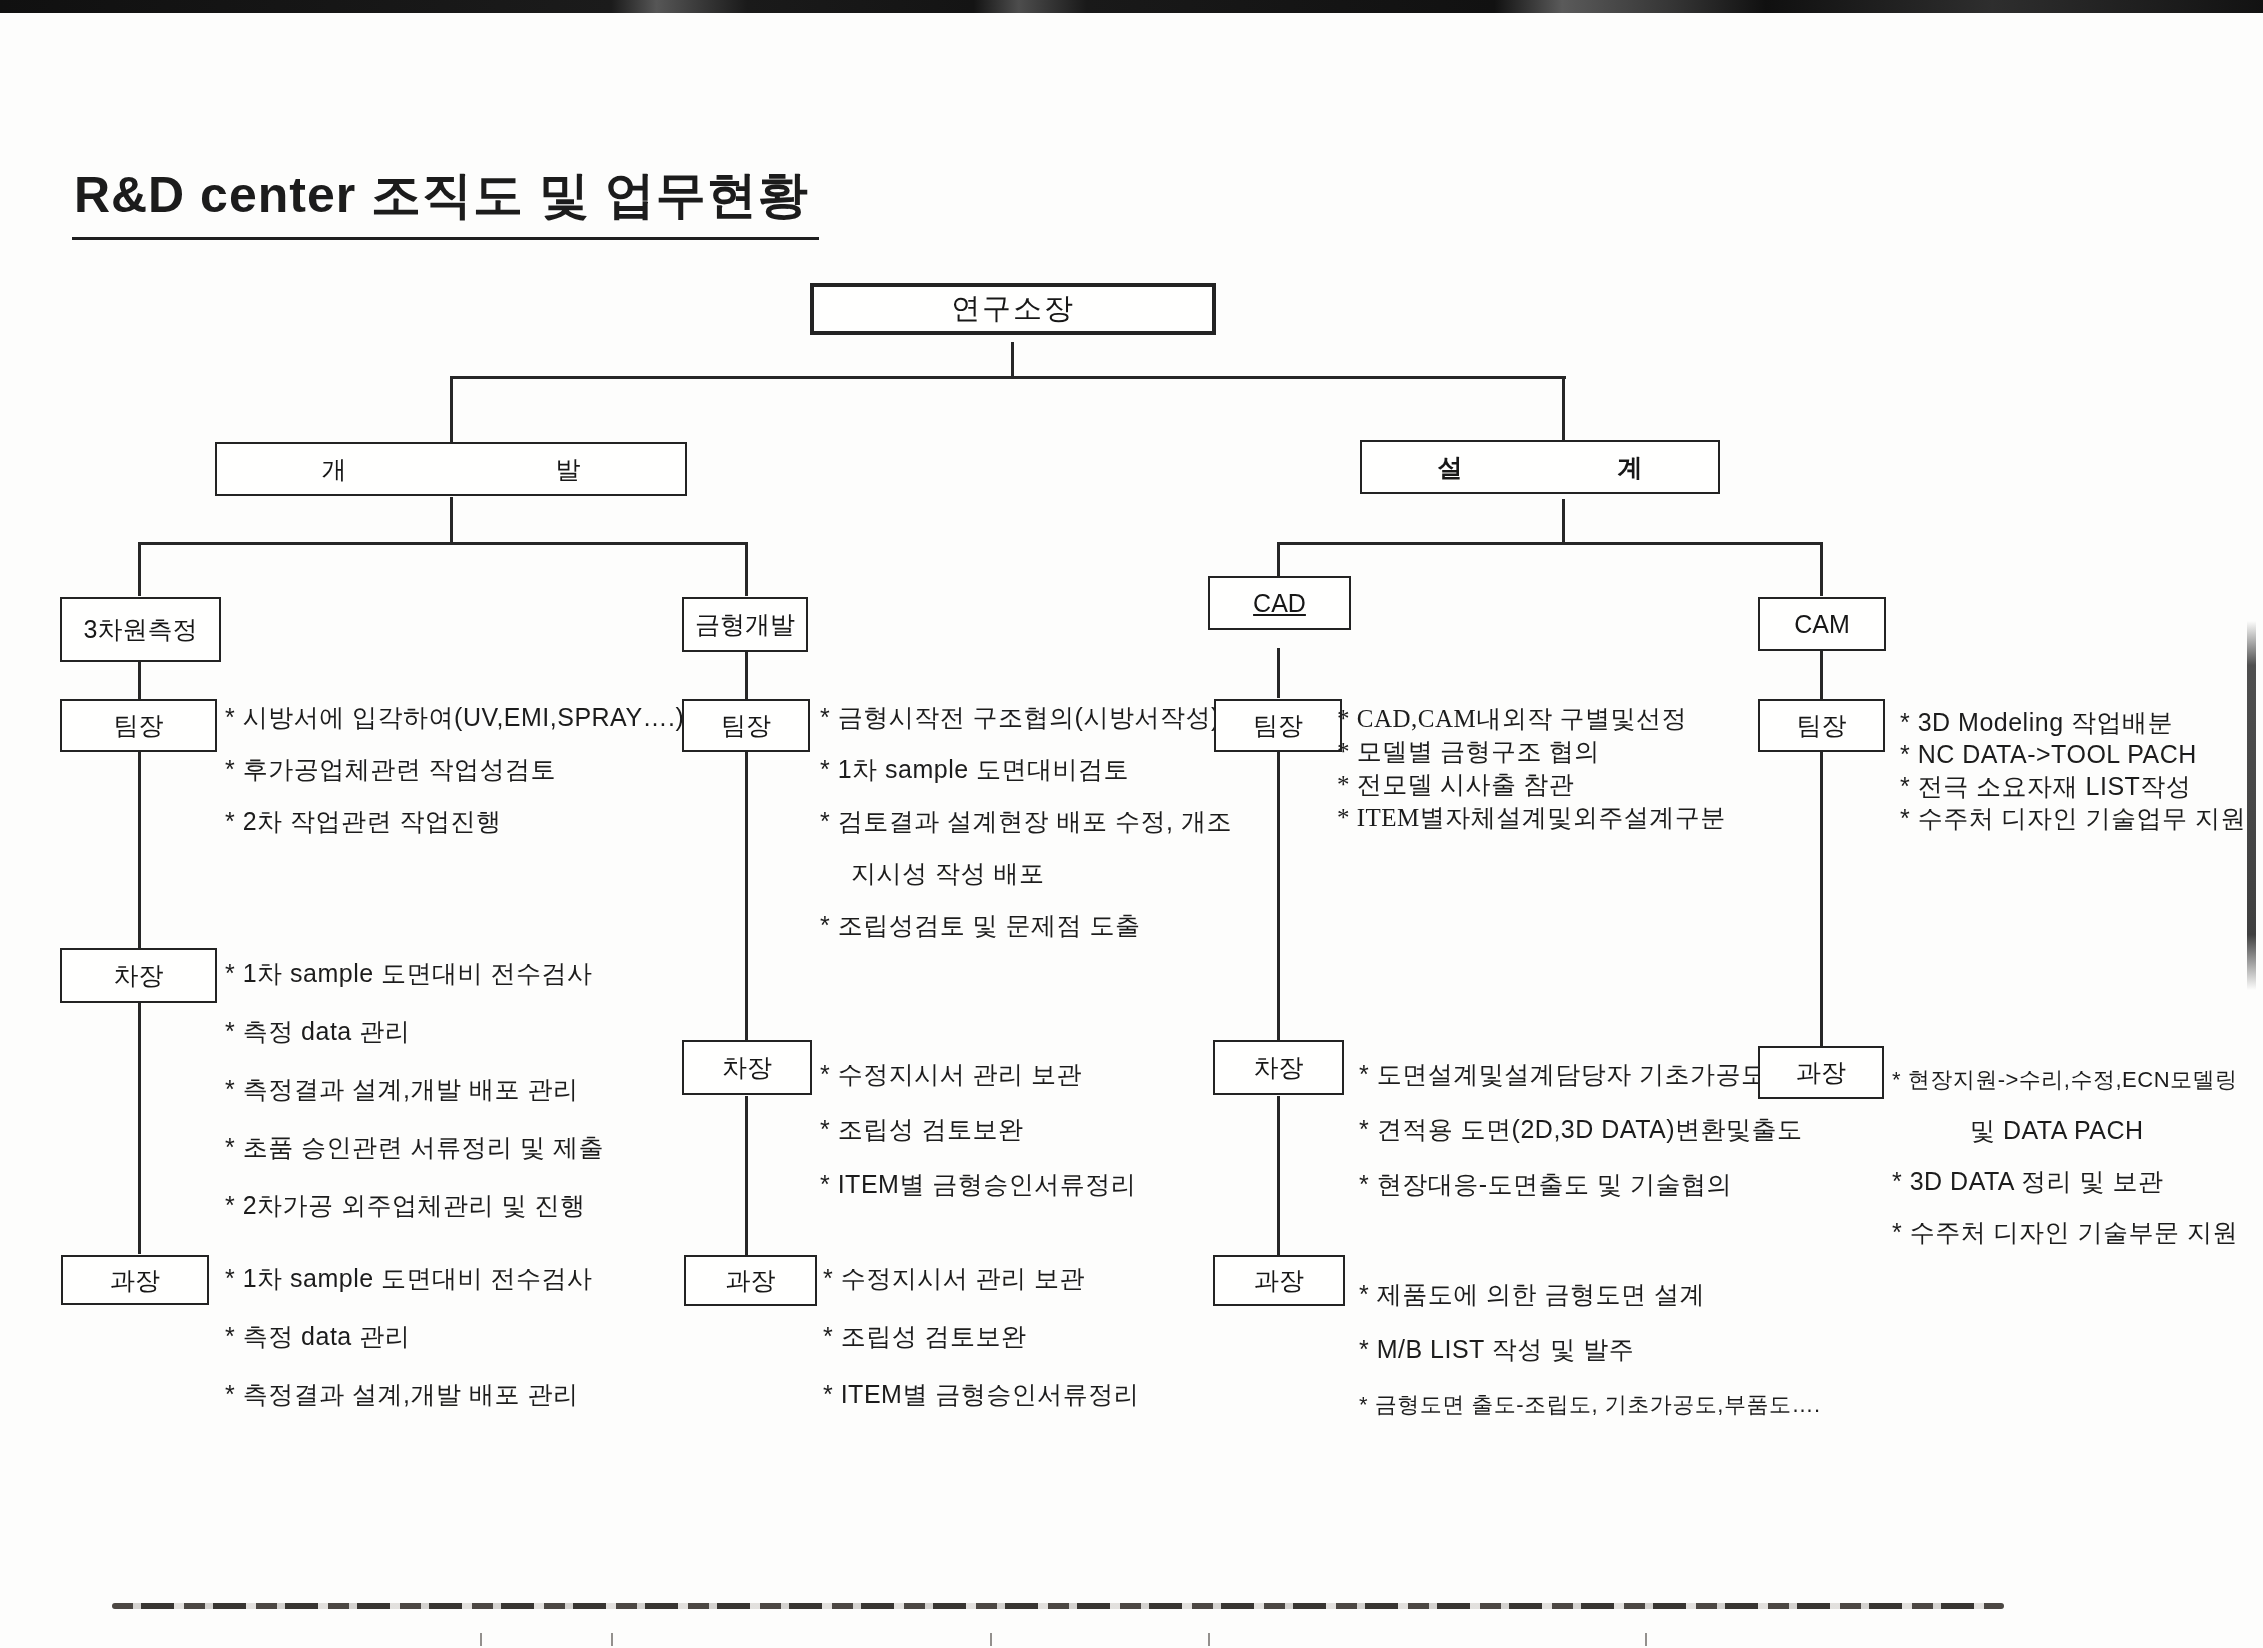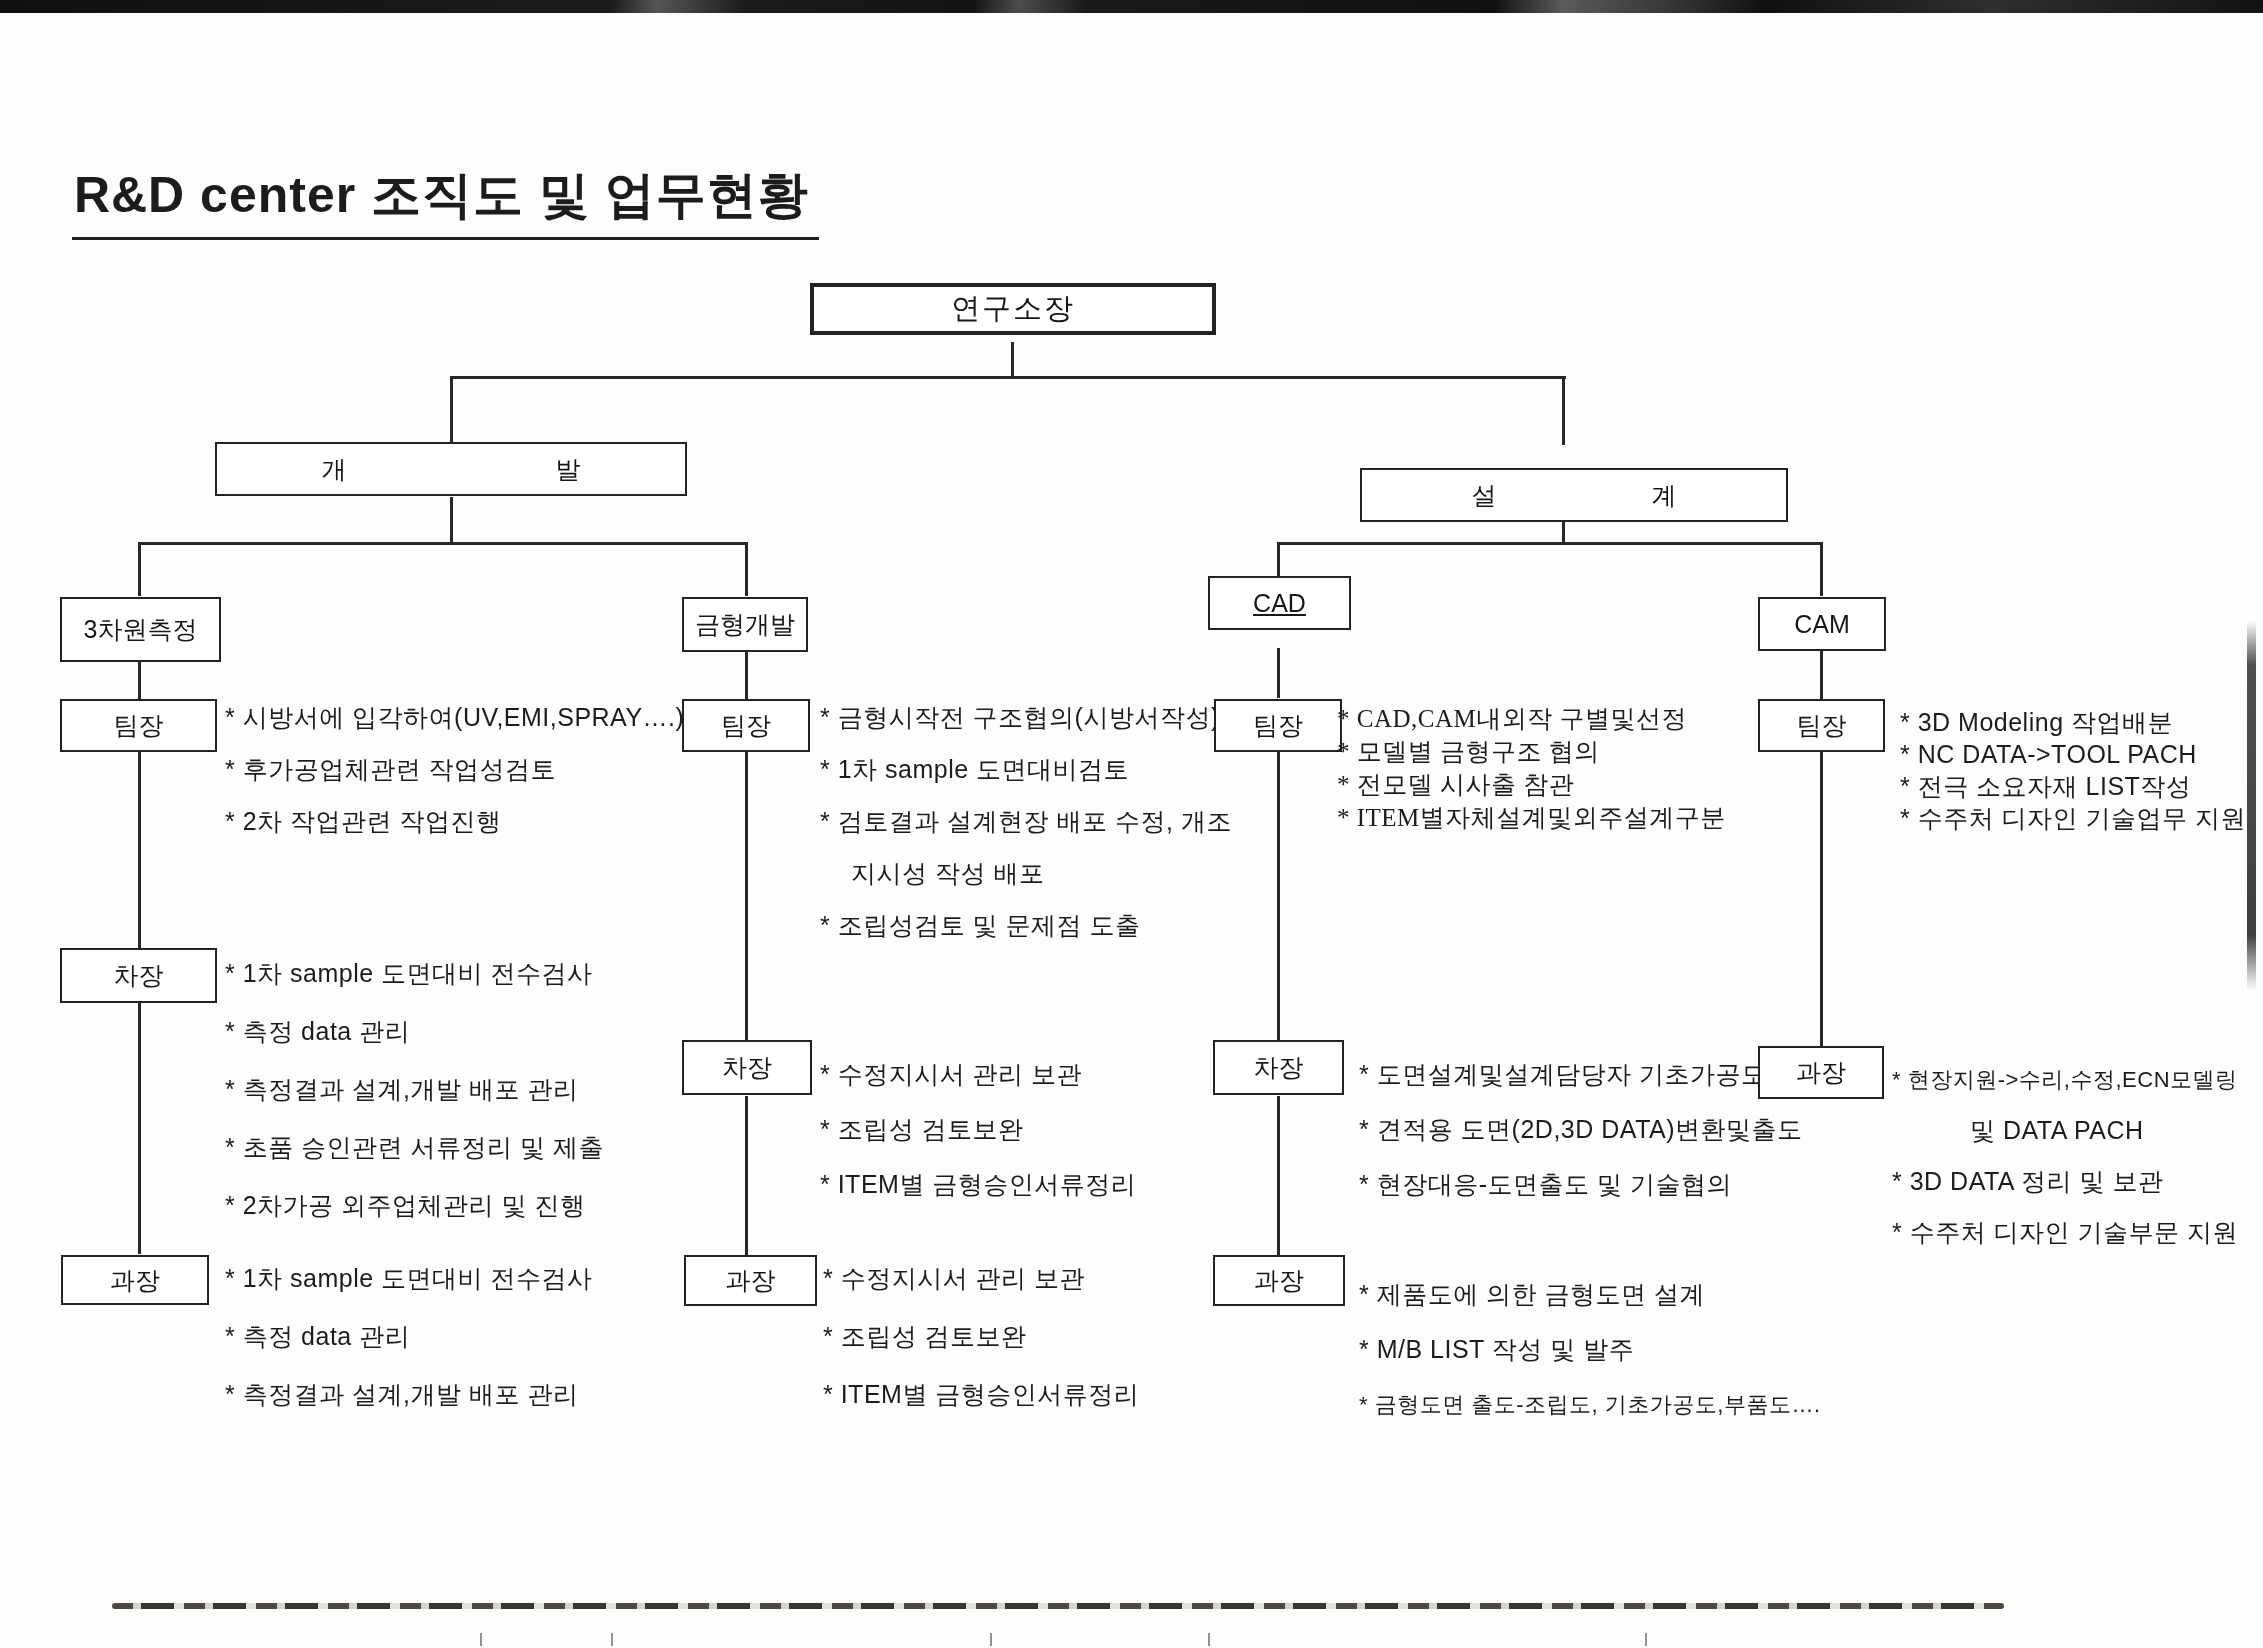--- a/index.html
+++ b/index.html
@@ -92,21 +92,21 @@
   <div class="line v" style="left:745px;top:1096px;height:159px;"></div>
   <div class="line v" style="left:1277px;top:1096px;height:159px;"></div>
 
   <div class="box root" style="left:810px;top:283px;width:406px;height:52px;">
     <span>연구소장</span>
   </div>
 
   <div class="box" style="left:215px;top:442px;width:472px;height:54px;">
     <span class="spread-a">개발</span>
   </div>
-  <div class="box" style="left:1360px;top:468px;width:428px;height:54px;">
+  <div class="box" style="left:1360px;top:440px;width:360px;height:54px;font-weight:bold;">
     <span class="spread-b">설계</span>
   </div>
 
   <div class="box" style="left:60px;top:597px;width:161px;height:65px;">
     <span>3차원측정</span>
   </div>
   <div class="box" style="left:682px;top:597px;width:126px;height:55px;">
     <span>금형개발</span>
   </div>
   <div class="box" style="left:1208px;top:576px;width:143px;height:54px;text-decoration:underline;">

